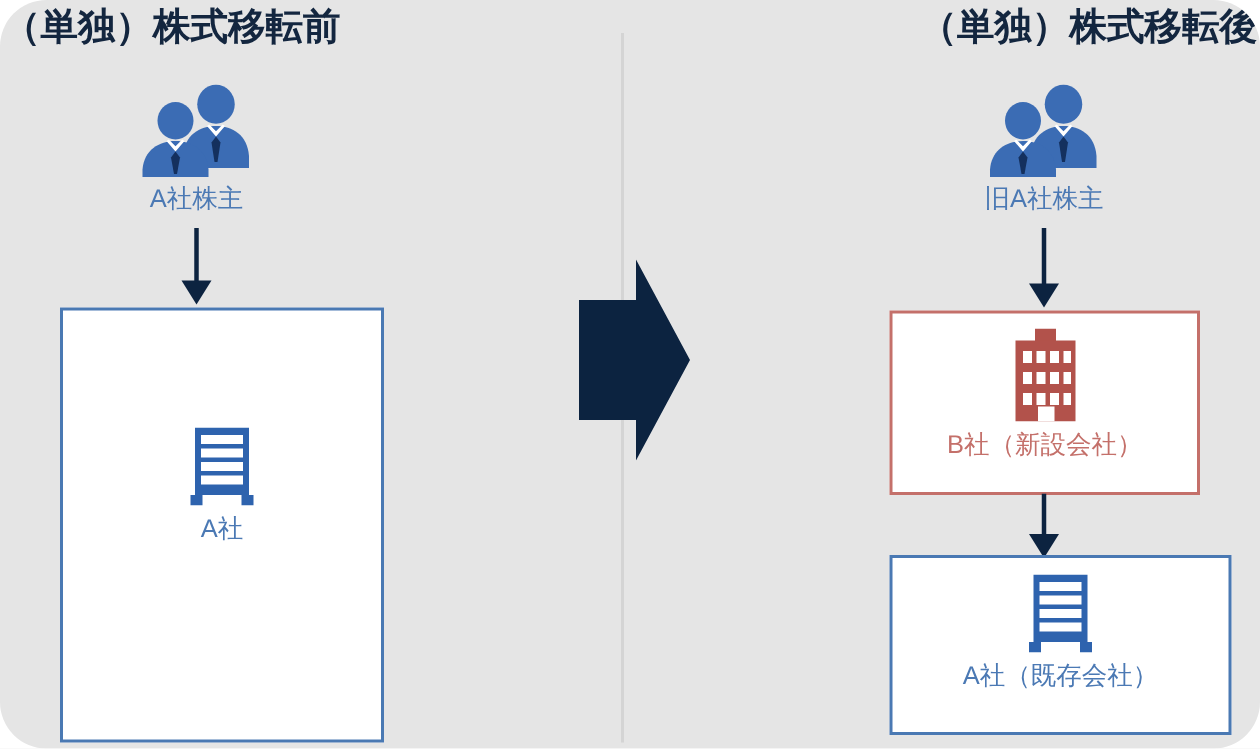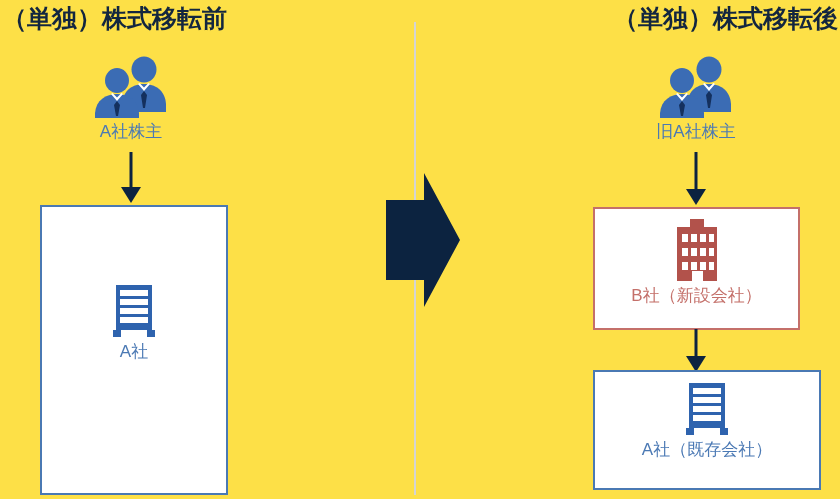--- a/index.html
+++ b/index.html
@@ -7,22 +7,23 @@
     padding: 0;
     background: #ffffff;
   }
   body {
     font-family: "Liberation Sans", "DejaVu Sans", sans-serif;
   }
   #stage {
     position: relative;
     width: 840px;
     height: 499px;
-    background: #fde047;
+    background: #e5e5e5;
     overflow: hidden;
+    border-radius: 31px;
   }
 
   
   .panel-title {
     position: absolute;
     font-size: 25px;
     font-weight: bold;
     color: #13263f;
     letter-spacing: 0px;
     white-space: nowrap;
@@ -93,21 +94,21 @@
     display: block;
     font-size: 17px;
     line-height: 1.25;
     white-space: nowrap;
     margin-top: 0;
   }
   .label-blue { color: #4b79b4; }
   .label-red  { color: #c4706a; }
 
   
-  #box-a-left { left: 40px; top: 205px; width: 188px; height: 290px; }
+  #box-a-left { left: 40px; top: 205px; width: 216px; height: 290px; }
   #box-a-left .entity-inner { top: 78px; }
   #box-a-left .entity-label { font-size: 17px; }
 
   
   #box-b-right { left: 593px; top: 207px; width: 207px; height: 123px; }
   #box-b-right .entity-inner { top: 10px; }
 
   #box-a-right { left: 593px; top: 370px; width: 228px; height: 120px; }
   #box-a-right .entity-inner { top: 11px; }
 </style>

